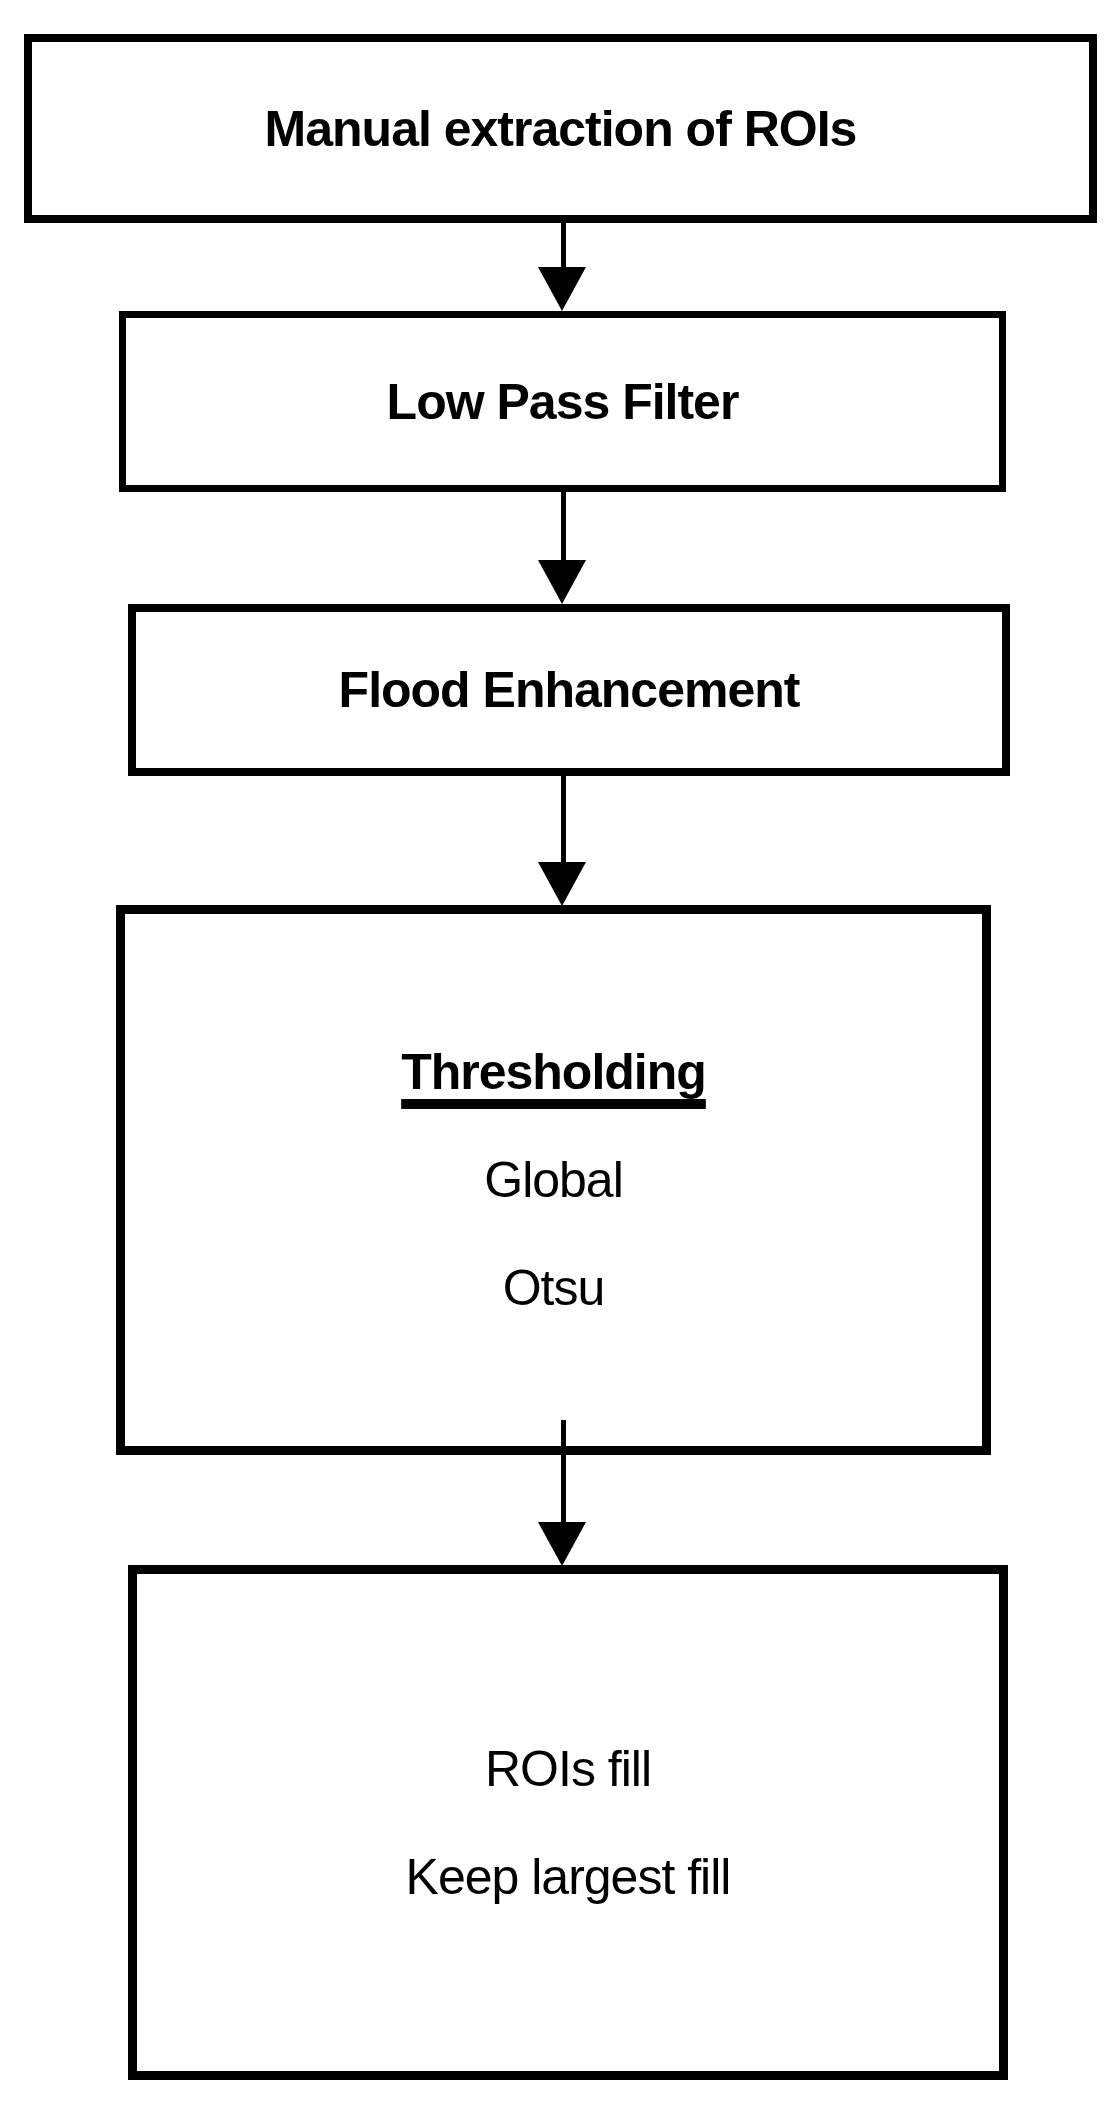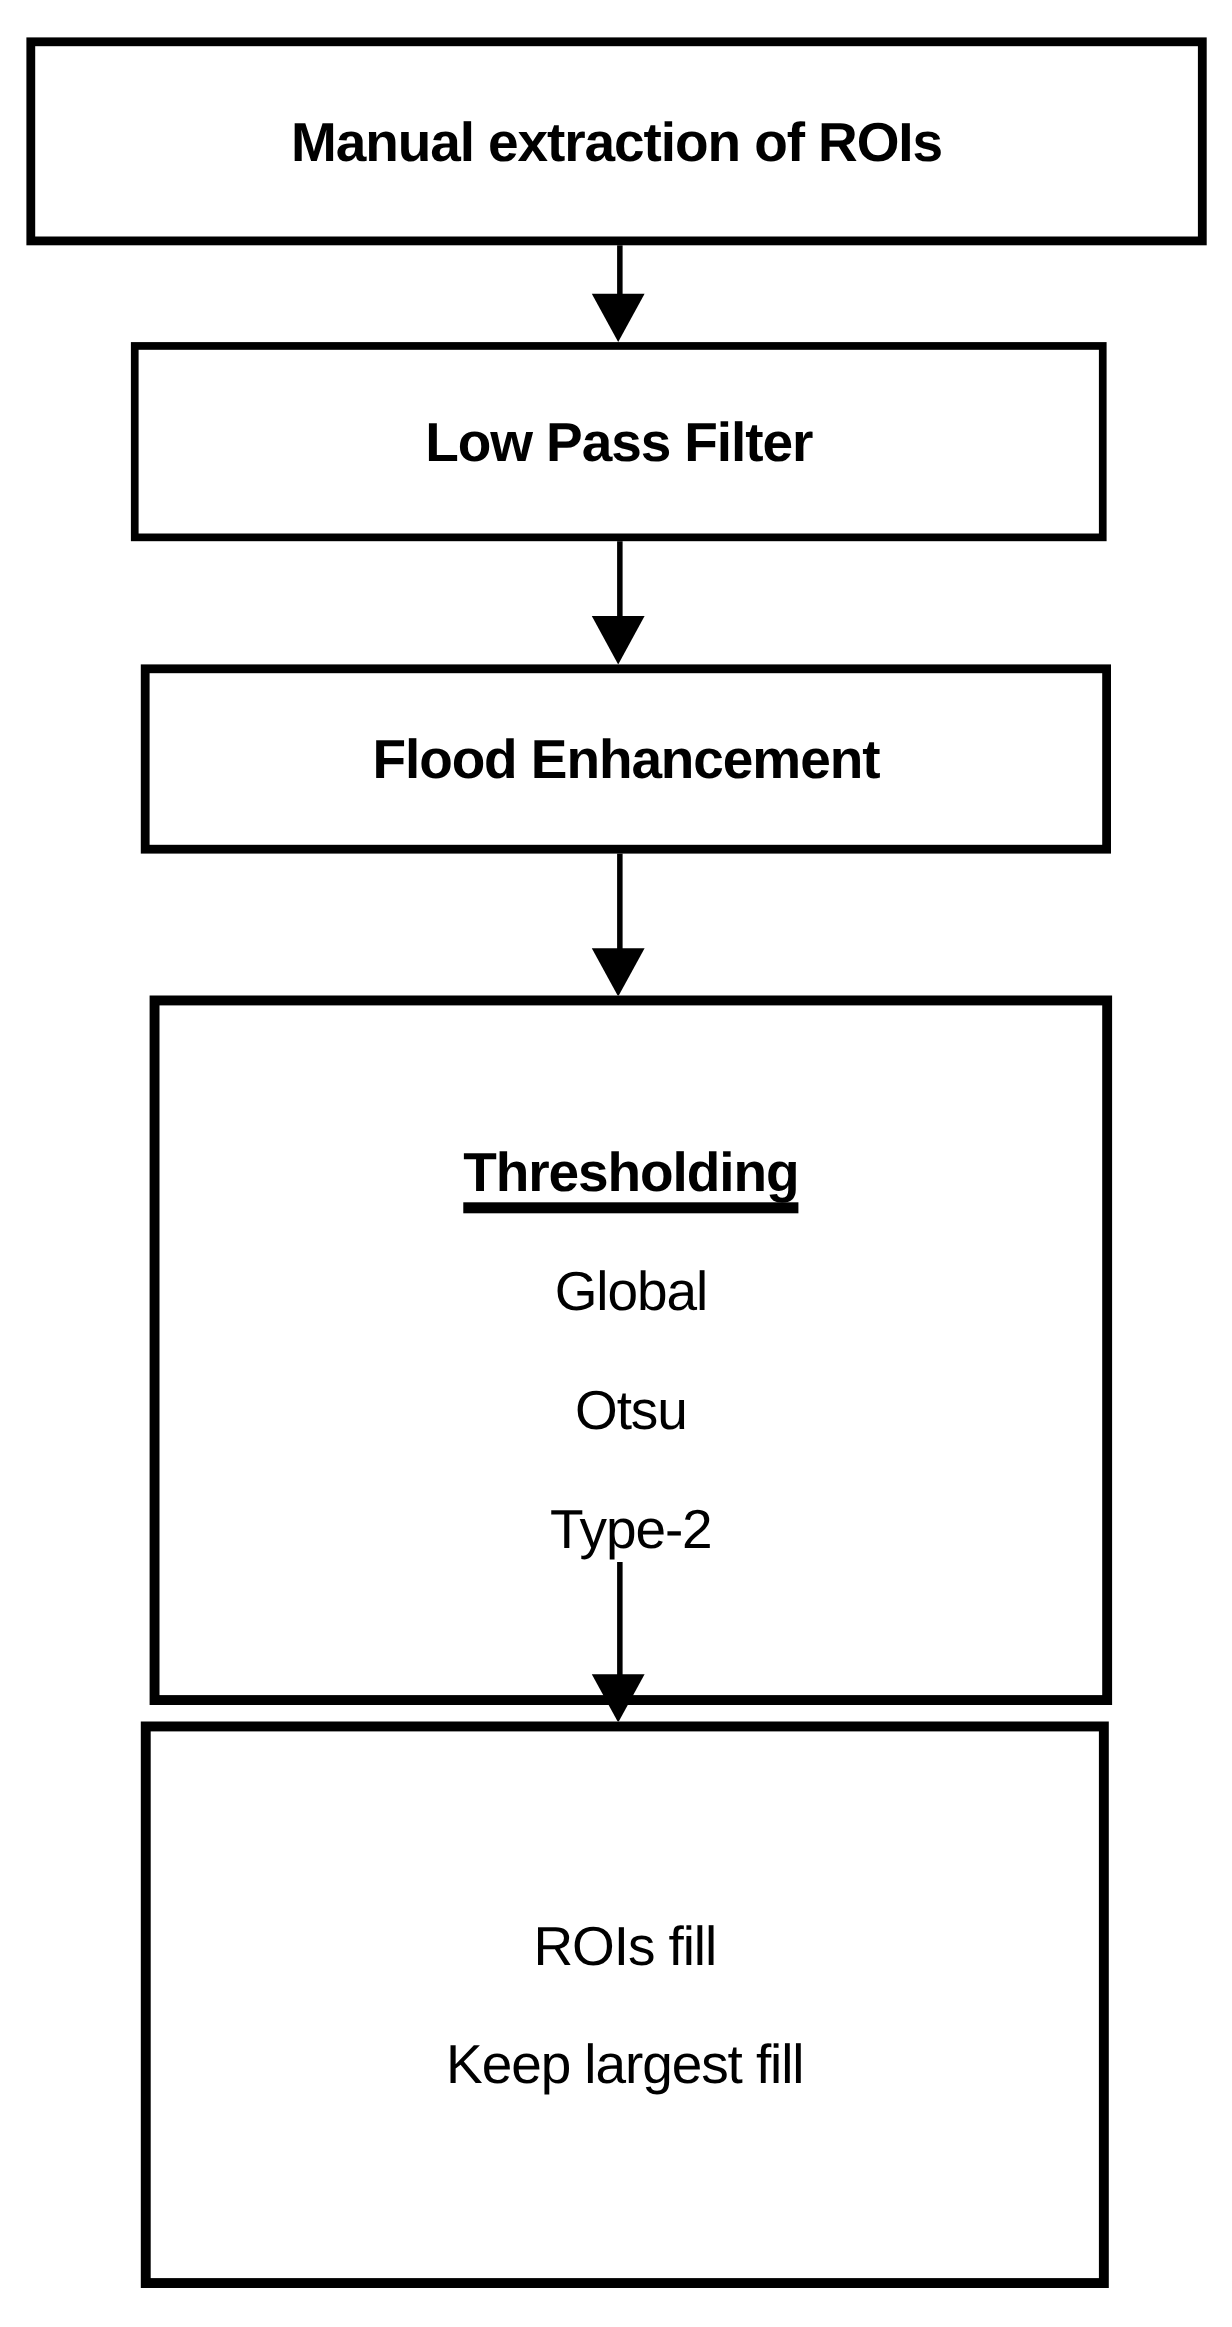--- a/index.html
+++ b/index.html
@@ -43,21 +43,21 @@
   .ahead {
     position: absolute; width: 0; height: 0;
     border-left: 24px solid transparent;
     border-right: 24px solid transparent;
     border-top: 44px solid #000000;
   }
   
   #node-0 { left: 24px;  top: 34px;   width: 1073px; height: 189px; border-width: 8px; }
   #node-1 { left: 119px; top: 311px;  width: 887px;  height: 181px; border-width: 7px; }
   #node-2 { left: 128px; top: 604px;  width: 882px;  height: 172px; border-width: 8px; }
-  #node-3 { left: 136px; top: 905px;  width: 875px;  height: 645px; border-width: 9px; }
+  #node-3 { left: 116px; top: 905px;  width: 875px;  height: 550px; border-width: 9px; }
   #node-4 { left: 128px; top: 1565px; width: 880px;  height: 515px; border-width: 9px; }
   
   #arrow-0-line { left: 561px; top: 223px;  height: 46px;  }
   #arrow-0-head { left: 538px; top: 267px; }
   #arrow-1-line { left: 561px; top: 492px;  height: 70px;  }
   #arrow-1-head { left: 538px; top: 560px; }
   #arrow-2-line { left: 561px; top: 776px;  height: 88px;  }
   #arrow-2-head { left: 538px; top: 862px; }
   #arrow-3-line { left: 561px; top: 1420px; height: 104px; }
   #arrow-3-head { left: 538px; top: 1522px; }
@@ -85,21 +85,20 @@
     <span class="line hd">Flood Enhancement</span>
   </div>
 
   <div class="vline" id="arrow-2-line"></div>
   <div class="ahead" id="arrow-2-head"></div>
 
   <div class="node" id="node-3">
     <span class="line hd u">Thresholding</span>
     <span class="line sub">Global</span>
     <span class="line sub">Otsu</span>
-    <span class="line sub">Type-2</span>
   </div>
 
   <div class="vline" id="arrow-3-line"></div>
   <div class="ahead" id="arrow-3-head"></div>
 
   <div class="node" id="node-4">
     <span class="line sub">ROIs fill</span>
     <span class="line sub">Keep largest fill</span>
   </div>
 

